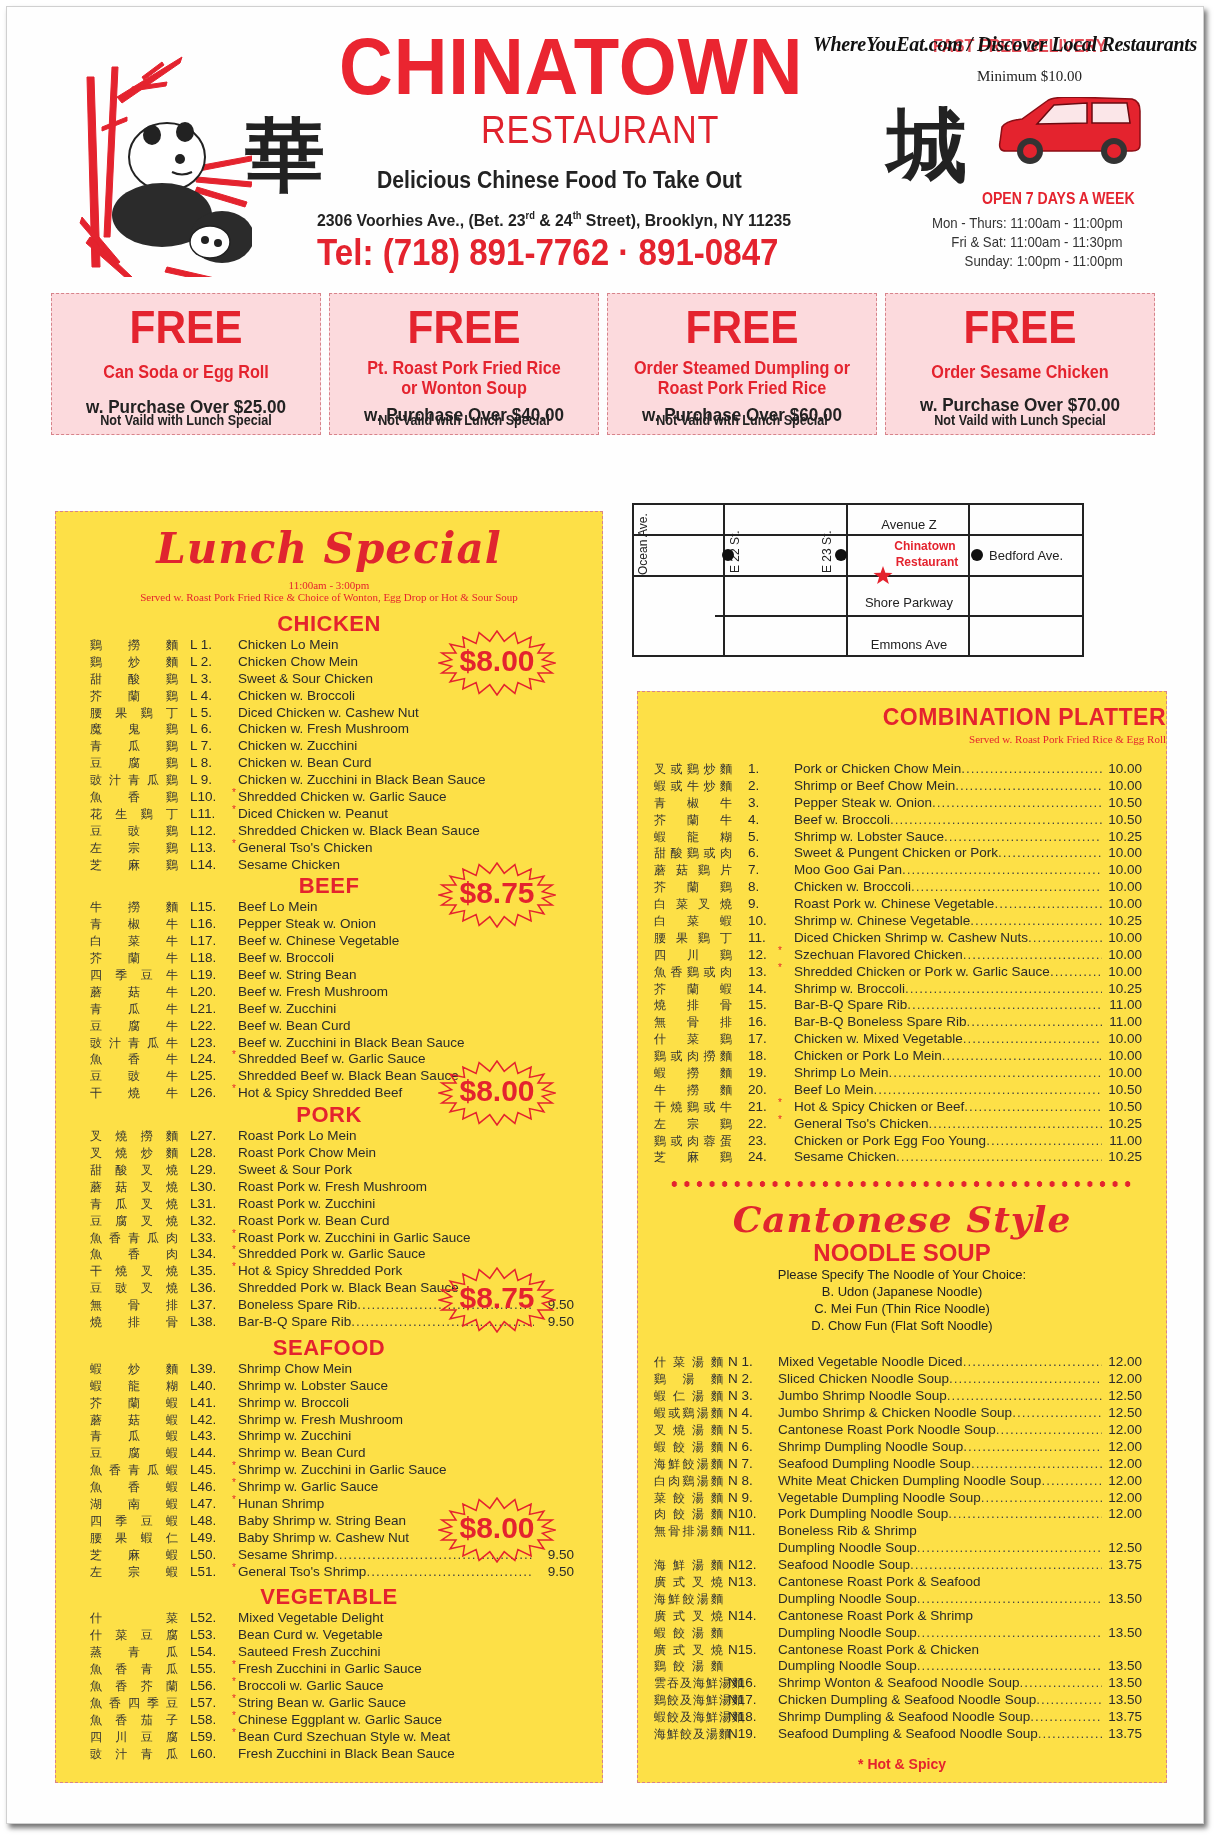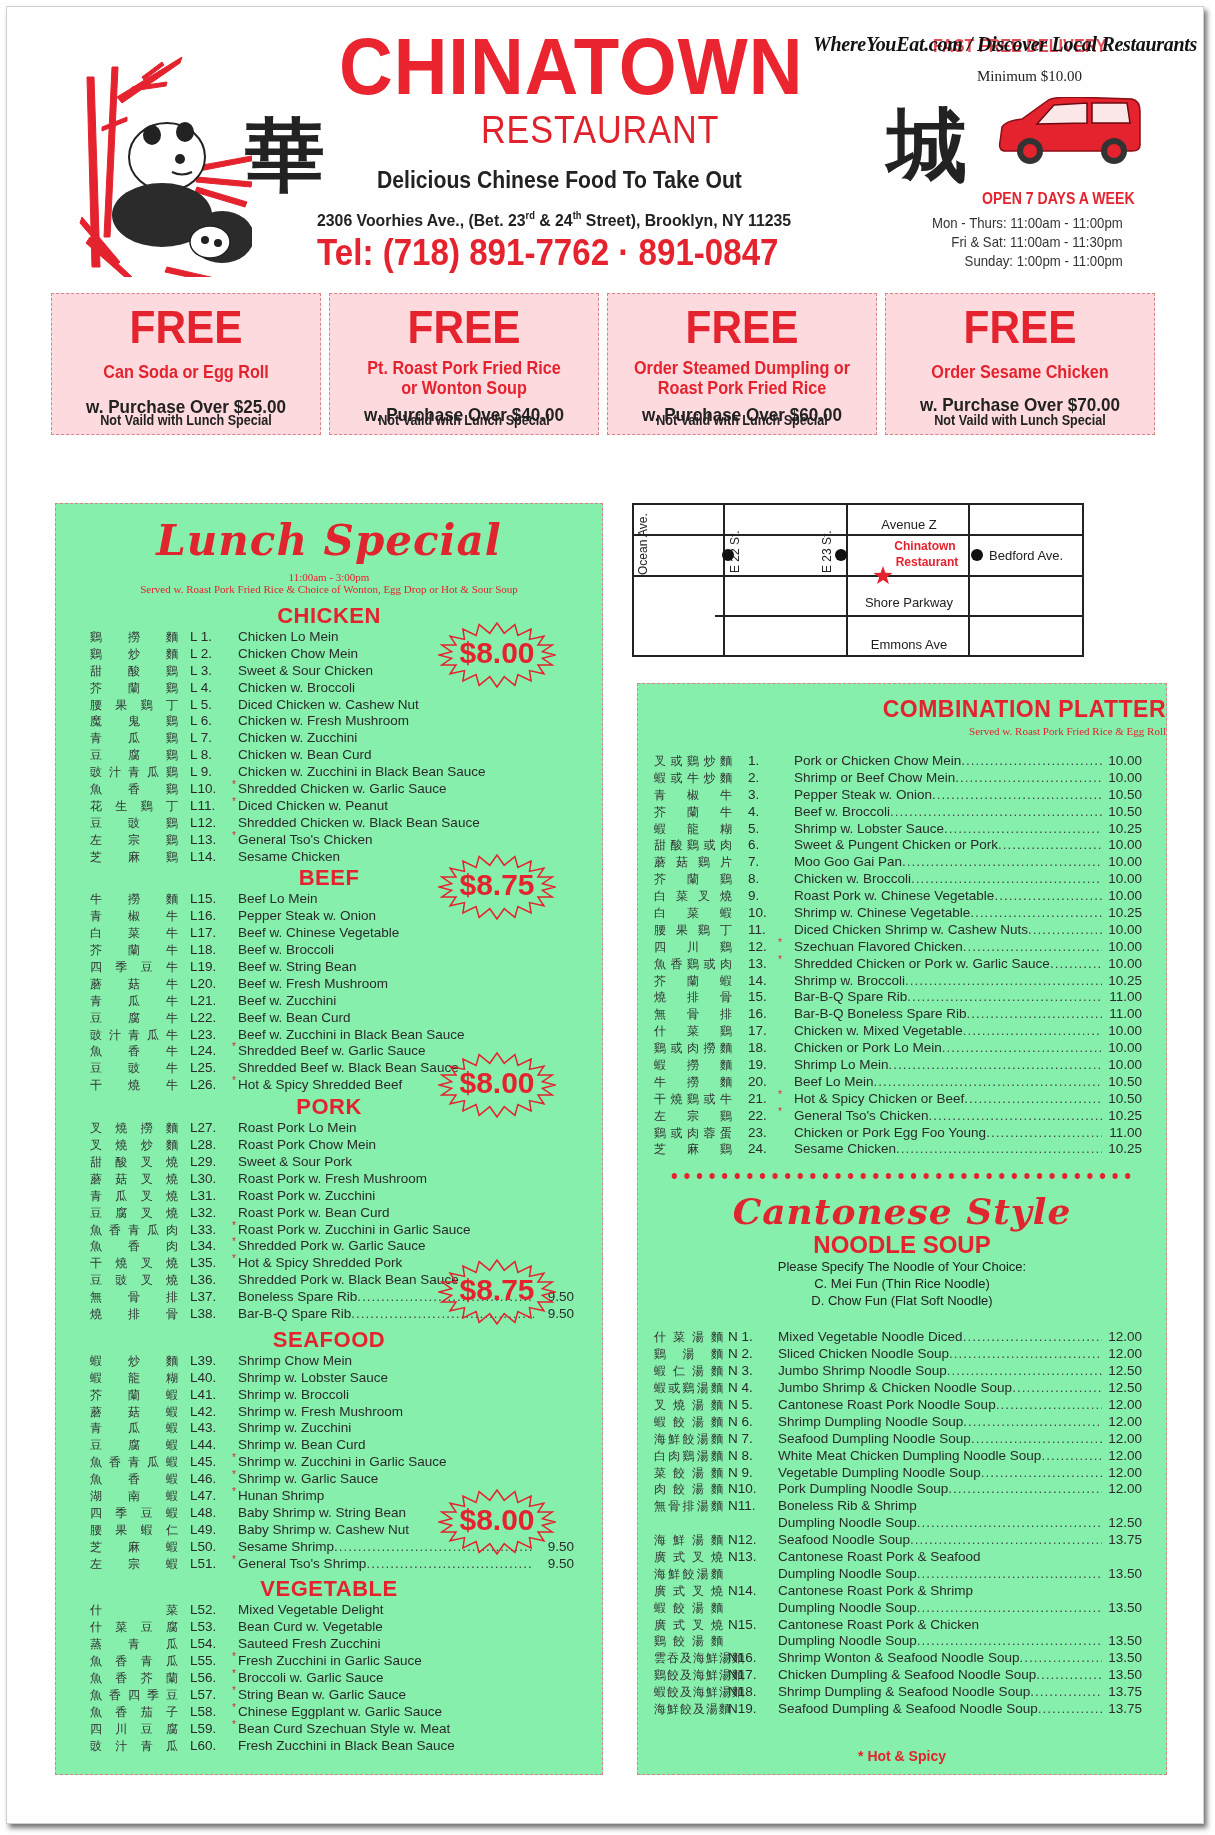--- a/index.html
+++ b/index.html
@@ -91,21 +91,21 @@
   .coupon .purchase {
     font-size: 19px; font-weight: bold; color: #222; margin-top: 8px; transform: scaleX(0.9);
   }
   .coupon .note {
     font-size: 14px; font-weight: bold; color: #222; transform: scaleX(0.9);
     position: absolute; bottom: 6px; left: 0; right: 0;
   }
 
   
   .panel {
-    position: absolute; background: #86efac; border: 1.5px dashed #d7838a;
+    position: absolute; background: #fde047; border: 1.5px dashed #d7838a; margin-top: 8px;
   }
   .lunch-panel { left: 48px; top: 496px; width: 548px; height: 1272px; }
   .combo-panel { left: 630px; top: 676px; width: 530px; height: 1092px; }
 
   .script-title {
     font-family: "DejaVu Serif", serif; font-style: italic; font-weight: bold;
     color: #e0252f; text-align: center; letter-spacing: 1px;
   }
   .lunch-title { font-size: 42px; margin-top: 12px; }
   .lunch-hours {
@@ -925,20 +925,21 @@
           <span class="dots"></span>
           <span class="price">10.25</span>
         </div>
       </div>
 
     <div class="dot-divider"></div>
 
     <div class="script-title cantonese-title">Cantonese Style</div>
     <div class="noodle-title">NOODLE SOUP</div>
     <div class="noodle-choice">Please Specify The Noodle of Your Choice:</div>
+    <div class="noodle-choice">B. Udon (Japanese Noodle)</div>
     <div class="noodle-choice">C. Mei Fun (Thin Rice Noodle)</div>
     <div class="noodle-choice">D. Chow Fun (Flat Soft Noodle)</div>
 
     <div class="menu-list noodle-panel-list" id="noodle-list" style="margin-top:20px">
         <div class="menu-row">
           <span class="cn">什菜湯麵</span>
           <span class="code">N 1.</span>
           <span class="spicy"></span>
           <span class="name">Mixed Vegetable Noodle Diced</span>
           <span class="dots"></span>

